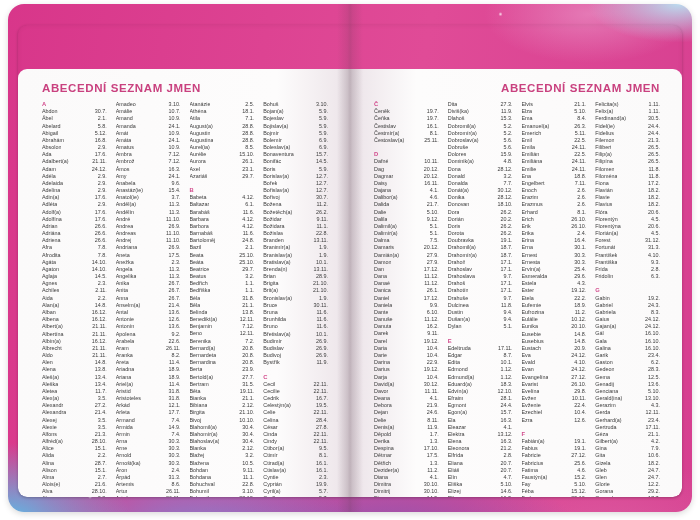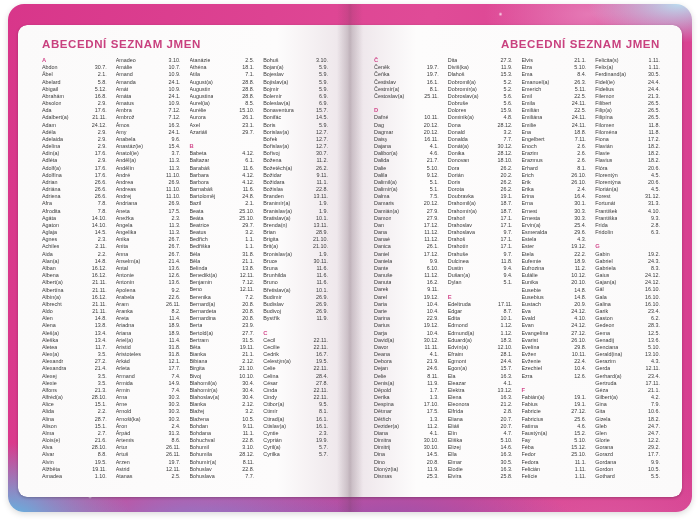--- a/index.html
+++ b/index.html
@@ -19,21 +19,21 @@
       radial-gradient(220px 110px at 88% 106%, rgba(221,98,164,.8), rgba(221,98,164,0) 75%),
       linear-gradient(100deg, #d8368a, #e04b97 55%, #d63f90);
     box-shadow:0 2px 6px rgba(0,0,0,.15);
   }
   .pages{
     position:absolute; left:10px; right:10px; top:21px; bottom:15px;
     border-radius:9px; display:flex;
     box-shadow:0 1px 3px rgba(0,0,0,.25), inset 0 0 5px rgba(0,0,0,.06);
     overflow:hidden;
   }
-  .page{flex:1; position:relative; padding:13px 22px 22px 24px; box-sizing:border-box;}
+  .page{flex:1; position:relative; padding:13px 22px 22px 24px; box-sizing:border-box;margin-top:44px;}
   .page.left{background:linear-gradient(90deg,#fbfafa 0%,#fdfcfc 78%,#efe8ec 96%,#ded4da 100%);border-radius:9px 0 0 9px;}
   .page.right{background:linear-gradient(270deg,#fbfafa 0%,#fdfcfc 80%,#efe8ec 96%,#ded4da 100%);border-radius:0 9px 9px 0;}
   .spine{position:absolute;left:50%;top:0;bottom:0;width:26px;transform:translateX(-50%);
     background:linear-gradient(90deg,rgba(80,55,70,0),rgba(80,55,70,.14) 40%,rgba(80,55,70,.22) 50%,rgba(80,55,70,.14) 60%,rgba(80,55,70,0));pointer-events:none;}
   .page-title{
     font-weight:bold; font-size:11.5px; letter-spacing:.6px; color:#c9417f;
     margin:0 0 7px 0;
   }
   .page.right .page-title{text-align:right;}
   .cols{display:flex; gap:9px;}

